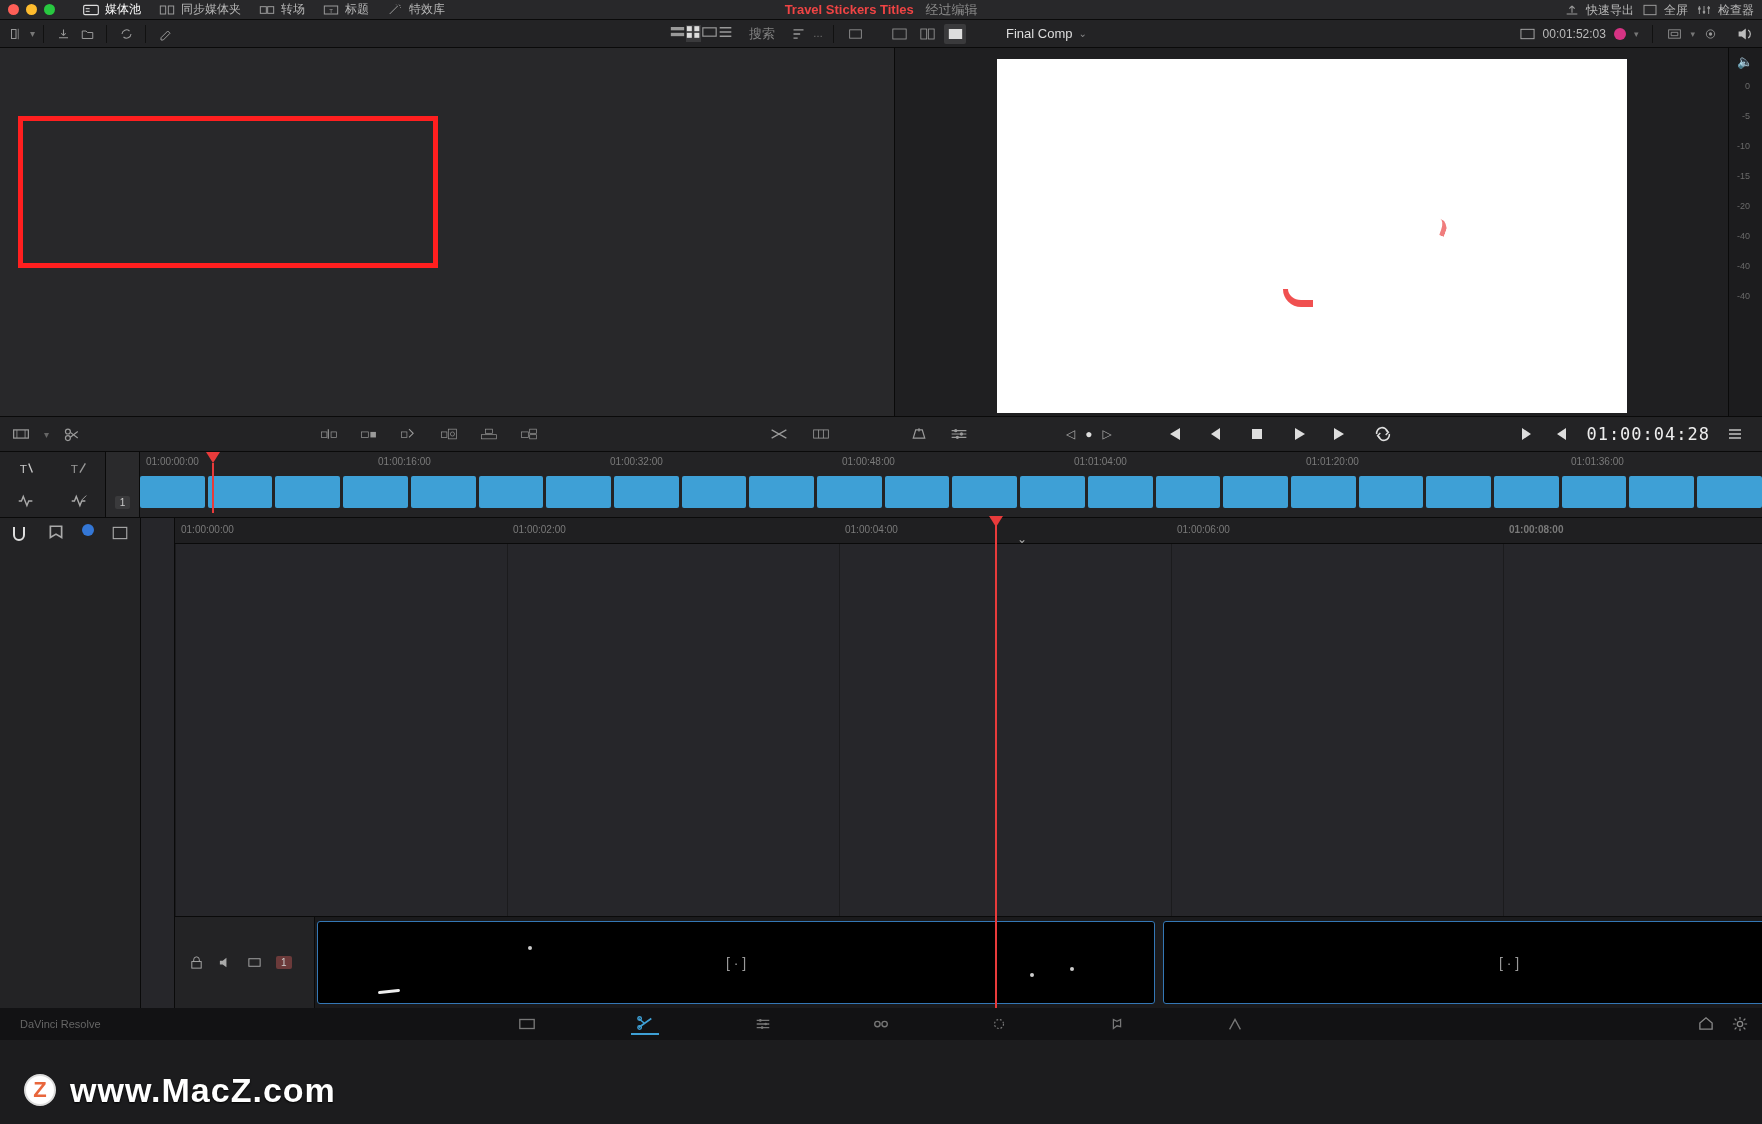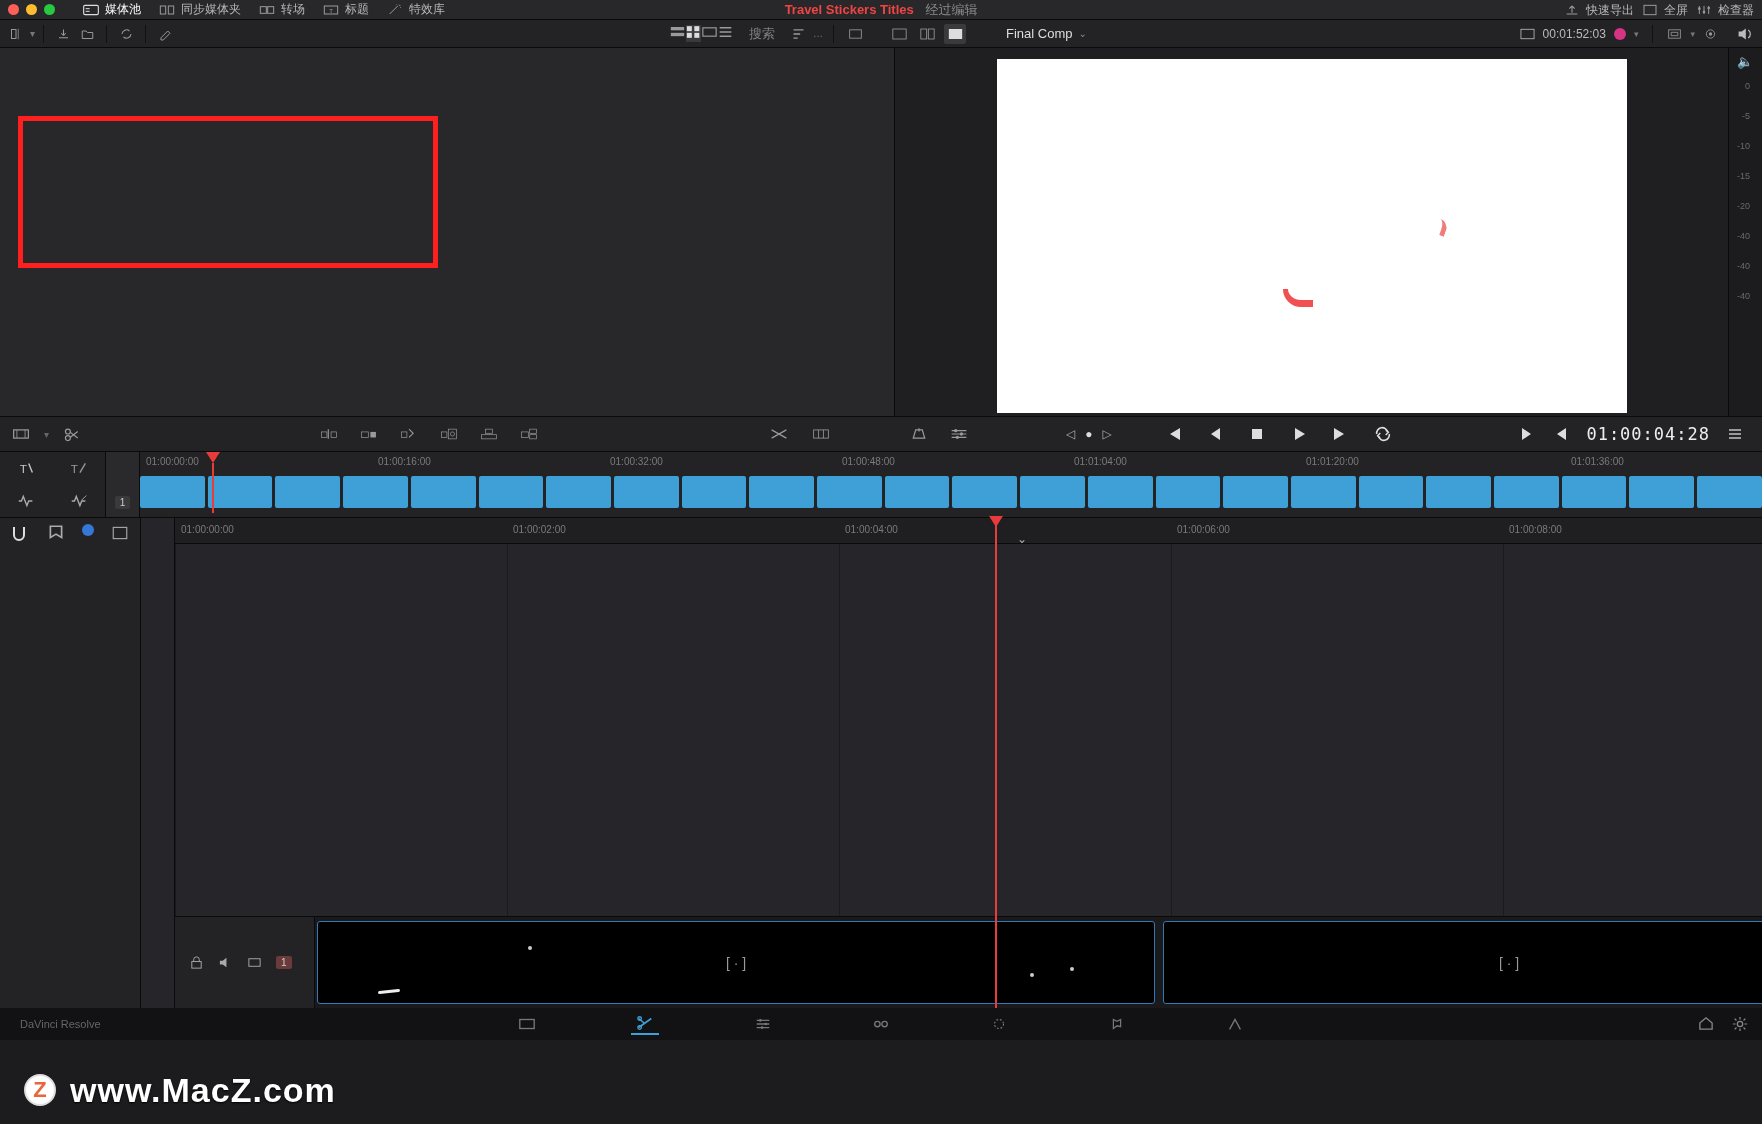--- a/index.html
+++ b/index.html
@@ -658,21 +658,21 @@
         <rect x="2" y="3" width="12" height="10" fill="none" stroke="#aaa"></rect>
       </svg>
   </div>
   <div class="label-col"></div>
   <div class="tracks-area">
     <div class="lower-ruler">
       <span class="tick" style="left:6px;">01:00:00:00</span>
       <span class="tick" style="left:338px;">01:00:02:00</span>
       <span class="tick" style="left:670px;">01:00:04:00</span>
       <span class="tick" style="left:1002px;">01:00:06:00</span>
-      <span class="tick" style="left:1334px;">01:00:08:00</span>
+      <span class="tick" style="left:1334px;font-weight:bold;">01:00:08:00</span>
     </div>
     <div class="video-lanes"></div>
 
     <div class="comp-row">
       <div class="head">
         <svg viewBox="0 0 16 16">
             <rect x="3" y="7" width="10" height="7" fill="none" stroke="#aaa"></rect>
             <path d="M5 7V5a3 3 0 016 0v2" fill="none" stroke="#aaa"></path>
           </svg>
         <svg viewBox="0 0 16 16">

